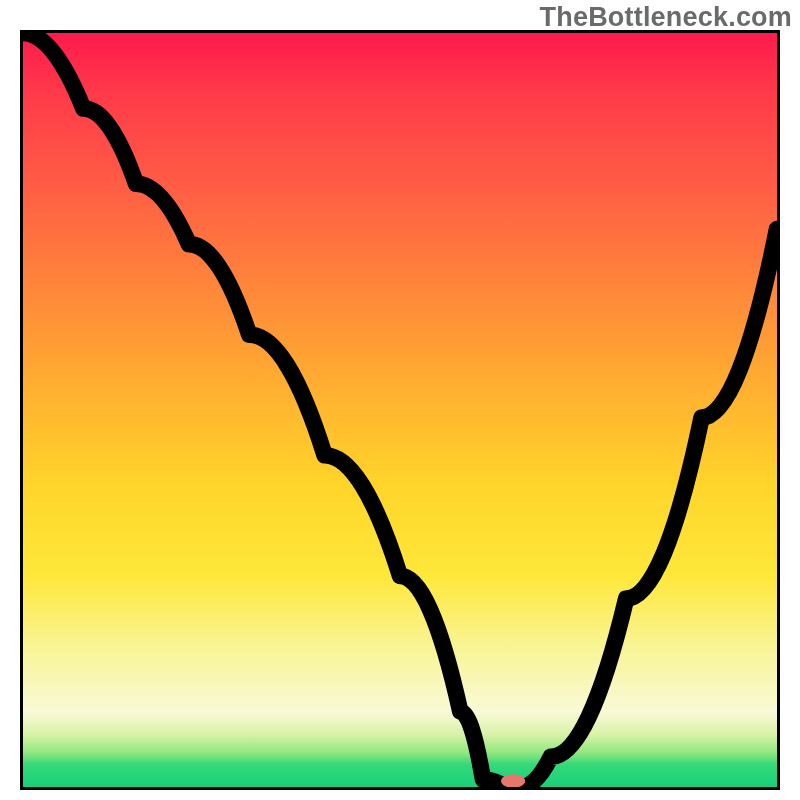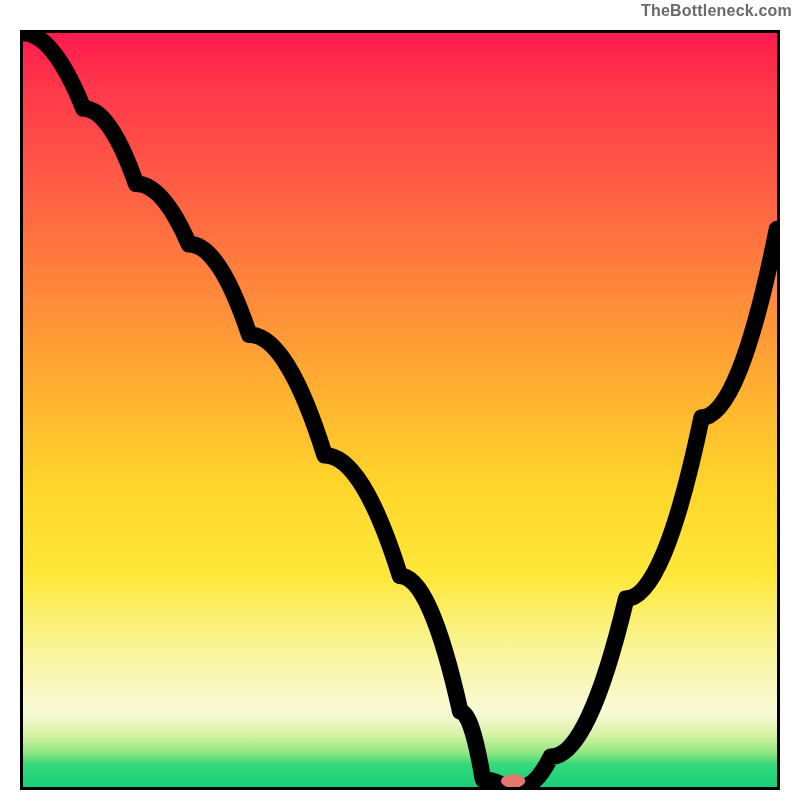--- a/index.html
+++ b/index.html
@@ -12,21 +12,21 @@
   }
   .container {
     position: relative;
     width: 800px;
     height: 800px;
   }
   .watermark {
     position: absolute;
     top: 2px;
     right: 8px;
-    font-size: 16px;
+    font-size: 27px;
     font-weight: 600;
     color: #6a6a6a;
     letter-spacing: 0.2px;
     z-index: 10;
   }
   .plot-frame {
     position: absolute;
     left: 20px;
     top: 30px;
     width: 760px;

